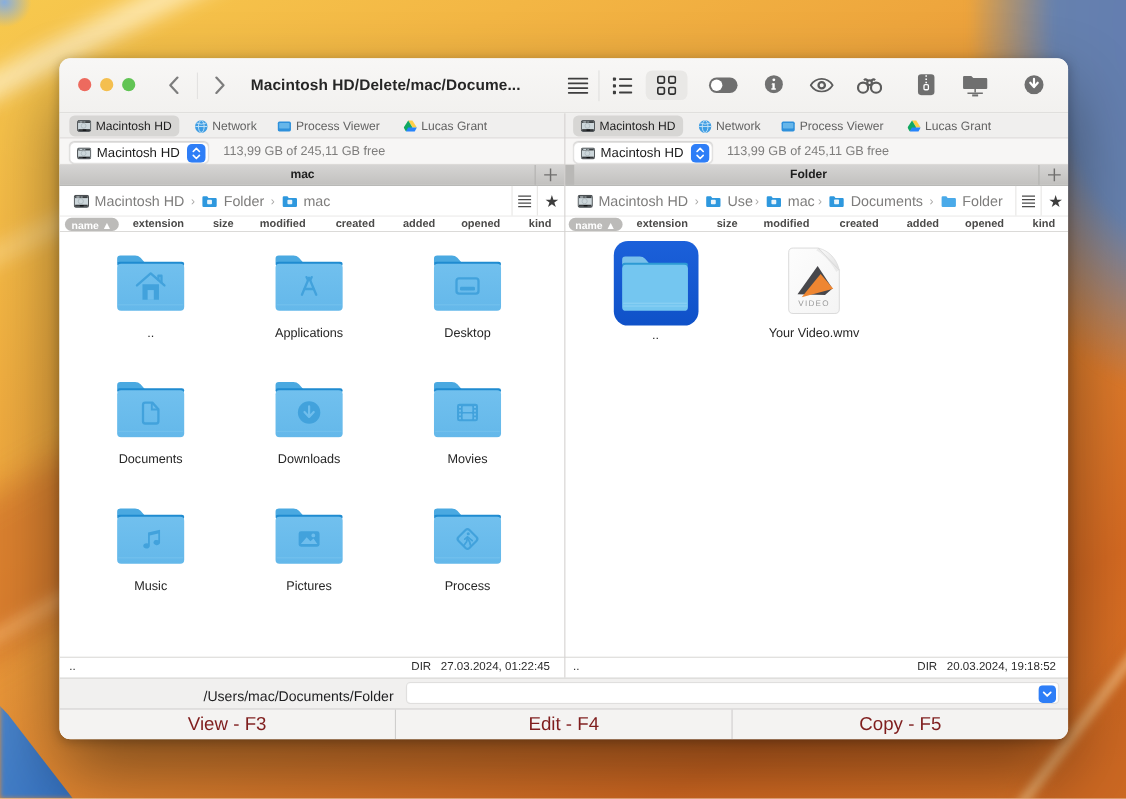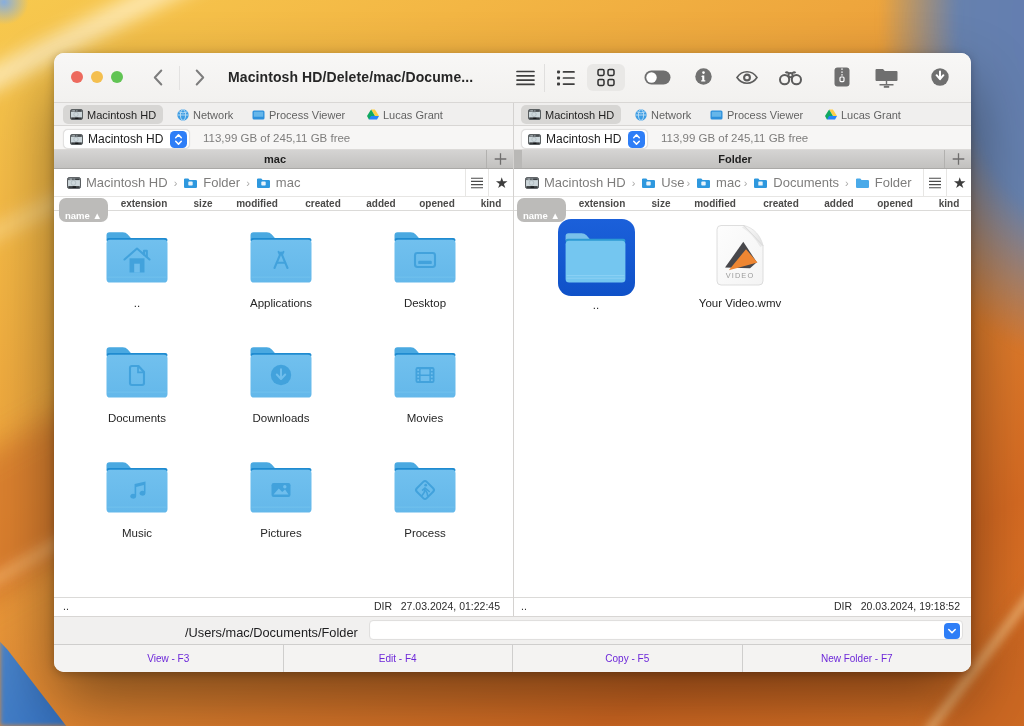--- a/index.html
+++ b/index.html
@@ -34,31 +34,31 @@
 .stepper{position:absolute;right:2px;top:1px}
 
 .ptitle{position:absolute;font-size:11px;font-weight:bold;color:#1e1e1e;text-align:center}
 .plus{position:absolute;width:27px;height:18px;border-left:1px solid #b2b1af}
 
 .crumbline{position:absolute;top:0;height:27px;display:flex;align-items:center;font-size:13px;color:#7e7d7c;gap:5px}
 .crumbline .sep{color:#a9a8a7;font-size:11px;margin:0 1px}
 .crumbtools{position:absolute;top:0;height:27px;display:flex;align-items:center}
 
 .ch{position:absolute;top:1px;font-size:10px;font-weight:bold;color:#4b4a49;text-align:center}
-.namepill{background:#bcbbb9;color:#fff;border-radius:7px;padding:12px 6px;height:12px;line-height:12px;font-size:9.5px}
+.namepill{background:#bcbbb9;color:#fff;border-radius:7px;padding:2px 6px;height:12px;line-height:12px;font-size:9.5px}
 
 .icon{position:absolute}
 .ilabel{position:absolute;font-size:11.5px;color:#262626;text-align:center;width:140px}
 
 .st{position:absolute;font-size:10.5px;color:#2b2b2b}
 
 .cmdpath{position:absolute;font-size:12.8px;color:#1d1d1f}
 .cmdinput{position:absolute;left:315px;top:4px;width:594px;height:20px;background:#fff;border:1px solid #e0dfde;border-radius:4px;box-shadow:inset 0 0 1px rgba(0,0,0,.1)}
 
-.fnbtn{flex:1;text-align:center;font-size:10px;color:#6d28d9;line-height:27px;border-right:1px solid #cfcecd}
+.fnbtn{flex:1;text-align:center;font-size:17px;color:#7f1d1d;line-height:27px;border-right:1px solid #cfcecd}
 .fnbtn:last-child{border-right:none}
 </style></head>
 <body>
 <div class="bg" style="left:880px;top:-320px;width:370px;height:680px;border-radius:50%;background:radial-gradient(closest-side,#627cb1 0%,#6681ae 58%,rgba(102,129,174,0) 100%);filter:blur(4px)"></div>
 <div class="bg" style="left:0;top:628px;width:92px;height:98px;background:linear-gradient(115deg,#4c86cb 0%,#3a76c3 60%,#2f6cba 100%);clip-path:polygon(0 14%,8% 22%,72% 100%,0 100%);filter:blur(2.5px)"></div>
 <div class="bg" style="left:-22px;top:-22px;width:52px;height:48px;border-radius:50%;background:radial-gradient(closest-side,#87aede 0%,rgba(135,174,222,0) 95%)"></div>
 <div class="bg" style="left:-40px;top:8px;width:300px;height:22px;background:rgba(255,243,205,.8);transform:rotate(-27deg);filter:blur(9px)"></div>
 <div class="bg" style="left:-60px;top:195px;width:230px;height:16px;background:rgba(255,230,170,.45);transform:rotate(-26deg);filter:blur(8px)"></div>
 <div class="bg" style="left:-100px;top:450px;width:220px;height:130px;background:rgba(198,88,30,.45);transform:rotate(-30deg);filter:blur(14px)"></div>
 <div class="bg" style="left:-70px;top:562px;width:170px;height:12px;background:rgba(255,198,125,.5);transform:rotate(-30deg);filter:blur(6px)"></div>
@@ -72,21 +72,20 @@
   <div class="abs panehdr"></div>
   <div class="abs crumbs"></div>
   <div class="abs colhdr"></div>
   <div class="abs filearea"></div>
   <div class="abs statusrow"></div>
   <div class="abs cmdrow"></div>
   <div class="fnrow" style="position:absolute">
     <div class="fnbtn">View - F3</div>
     <div class="fnbtn">Edit - F4</div>
     <div class="fnbtn">Copy - F5</div>
-    <div class="fnbtn">New Folder - F7</div>
   </div>
   <div class="vdiv"></div>
 
   <div class="tl" style="left:17px;background:#ed6a5e"></div>
   <div class="tl" style="left:37px;background:#f4bf4f"></div>
   <div class="tl" style="left:57px;background:#61c454"></div>
   <svg class="abs" style="left:99px;top:16px" width="10" height="17" viewBox="0 0 10 17">
       <path d="M8.3 1.5 L1.8 8.5 L8.3 15.5" fill="none" stroke="#7d7d7d" stroke-width="2" stroke-linecap="round" stroke-linejoin="round"></path>
     </svg>
   <div class="abs" style="left:125px;top:13px;width:1px;height:24px;background:#e3e2e1"></div>

